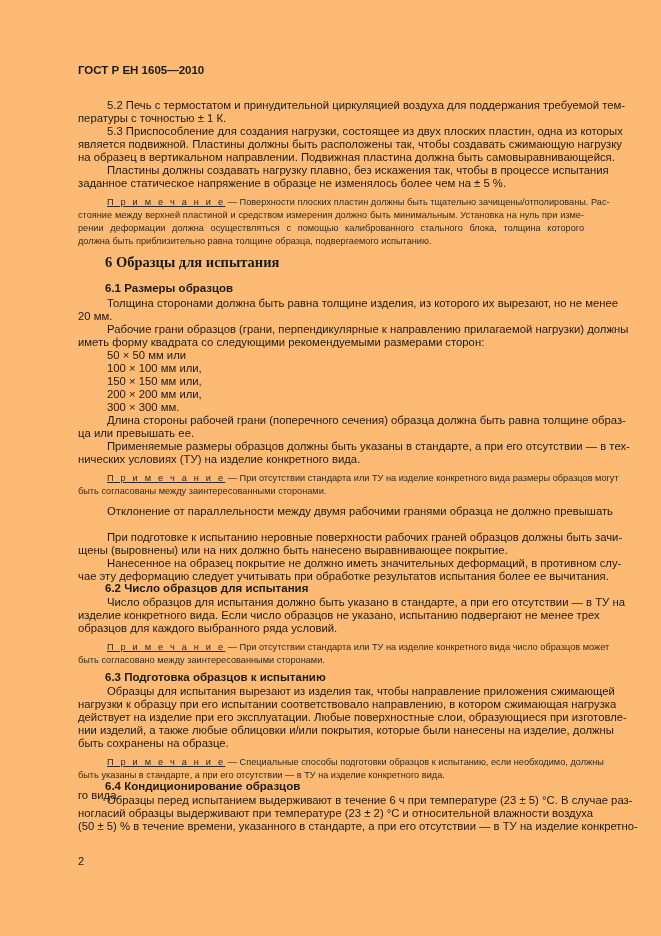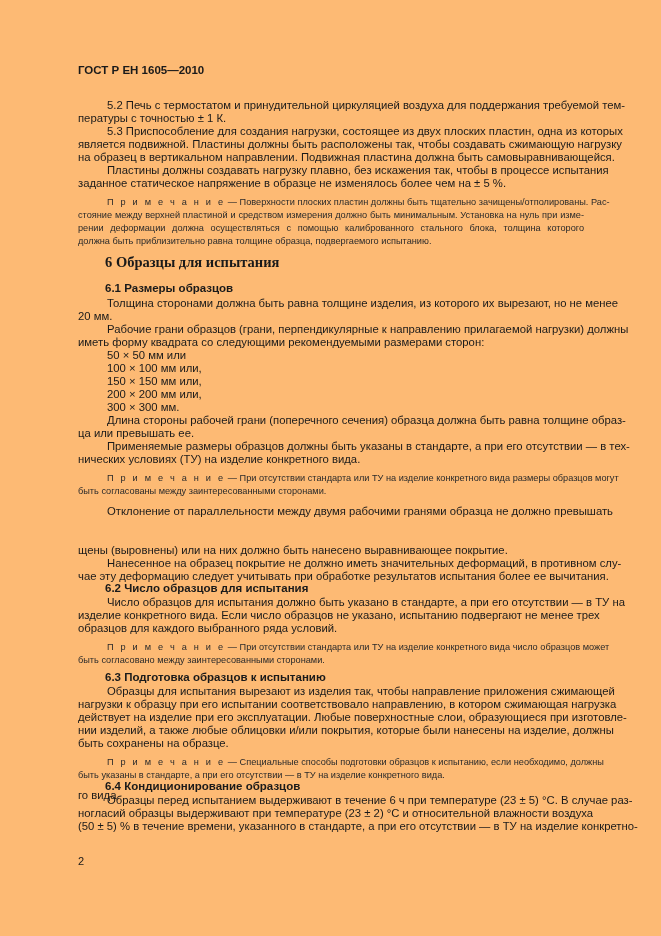--- a/index.html
+++ b/index.html
@@ -4,21 +4,21 @@
 <style>
   html, body { margin: 0; padding: 0; background: #ffffff; }
   body { width: 661px; height: 936px; position: relative; overflow: hidden; }
   .page { position: absolute; left: 0; top: 0; width: 661px; height: 936px; background: #fdba74; color: #1a1a1a;
     font-family: "Liberation Sans", "DejaVu Sans", sans-serif; }
   .hdr { position: absolute; left: 78px; top: 64px; font-size: 11.5px; font-weight: bold; letter-spacing: 0; }
   .ln { position: absolute; left: 78px; width: 506px; font-size: 11.3px; line-height: 14px; white-space: nowrap; }
   .just { text-align: justify; text-align-last: justify; }
   .ind { left: 91px; width: 479px; margin-left: 16px; }
   .note { font-size: 9.2px; color: #2a2a2a; }
-  .sp { letter-spacing: 2.2px; }
+  .sp { letter-spacing: 2.2px; text-decoration: underline; }
   .h1 { position: absolute; left: 105px; font-size: 14.5px; font-weight: bold; font-family: Liberation Serif, serif; }
   .h2 { position: absolute; left: 105px; font-size: 11.5px; font-weight: bold; }
   .pg { position: absolute; left: 78px; top: 855px; font-size: 11px; }
 </style>
 </head>
 <body>
 
 <div class="page">
   <div class="hdr">ГОСТ Р ЕН 1605—2010</div>
 
@@ -49,20 +49,21 @@
   <div class="ln ind" style="top:400px">300 × 300 мм.</div>
   <div class="ln ind just" style="top:413px">Длина стороны рабочей грани (поперечного сечения) образца должна быть равна толщине образ-</div>
   <div class="ln" style="top:426px">ца или превышать ее.</div>
   <div class="ln" style="top:452px">нических условиях (ТУ) на изделие конкретного вида.</div>
   <div class="ln ind just" style="top:439px">Применяемые размеры образцов должны быть указаны в стандарте, а при его отсутствии — в тех-</div>
 
   <div class="ln ind note just" style="top:471px"><span class="sp">П р и м е ч а н и е</span><span> — При отсутствии стандарта или ТУ на изделие конкретного вида размеры образцов могут</span></div>
   <div class="ln note" style="top:484px">быть согласованы между заинтересованными сторонами.</div>
 
   <div class="ln ind just" style="top:504px">Отклонение от параллельности между двумя рабочими гранями образца не должно превышать</div>
+  <div class="ln ind just" style="top:530px">При подготовке к испытанию неровные поверхности рабочих граней образцов должны быть зачи-</div>
   <div class="ln" style="top:543px">щены (выровнены) или на них должно быть нанесено выравнивающее покрытие.</div>
   <div class="ln ind just" style="top:556px">Нанесенное на образец покрытие не должно иметь значительных деформаций, в противном слу-</div>
   <div class="ln" style="top:569px">чае эту деформацию следует учитывать при обработке результатов испытания более ее вычитания.</div>
 
   <div class="h2" style="top:582px">6.2  Число образцов для испытания</div>
   <div class="ln ind just" style="top:595px">Число образцов для испытания должно быть указано в стандарте, а при его отсутствии — в ТУ на</div>
   <div class="ln just" style="top:608px">изделие конкретного вида. Если число образцов не указано, испытанию подвергают не менее трех</div>
   <div class="ln" style="top:621px">образцов для каждого выбранного ряда условий.</div>
 
   <div class="ln ind note just" style="top:640px"><span class="sp">П р и м е ч а н и е</span><span> — При отсутствии стандарта или ТУ на изделие конкретного вида число образцов может</span></div>

